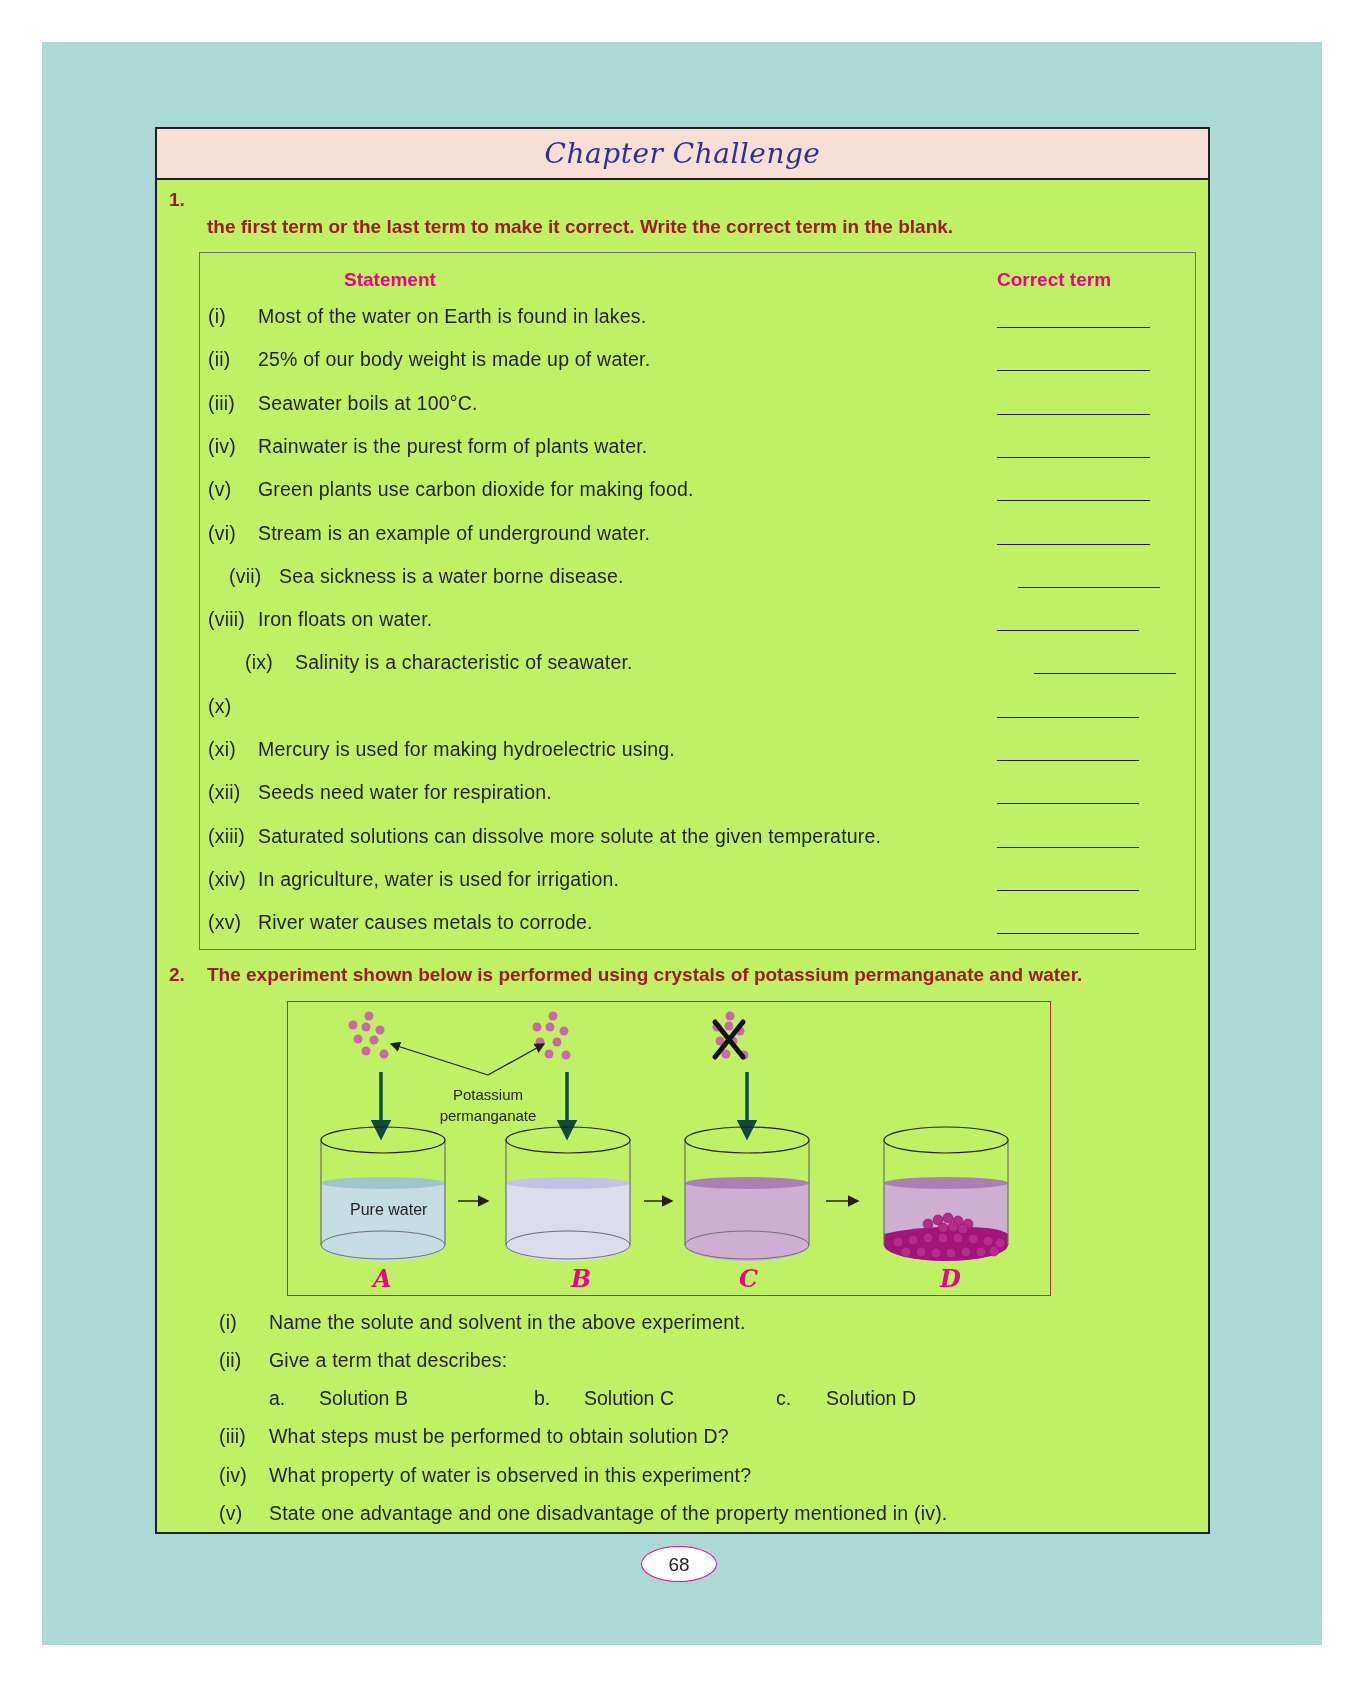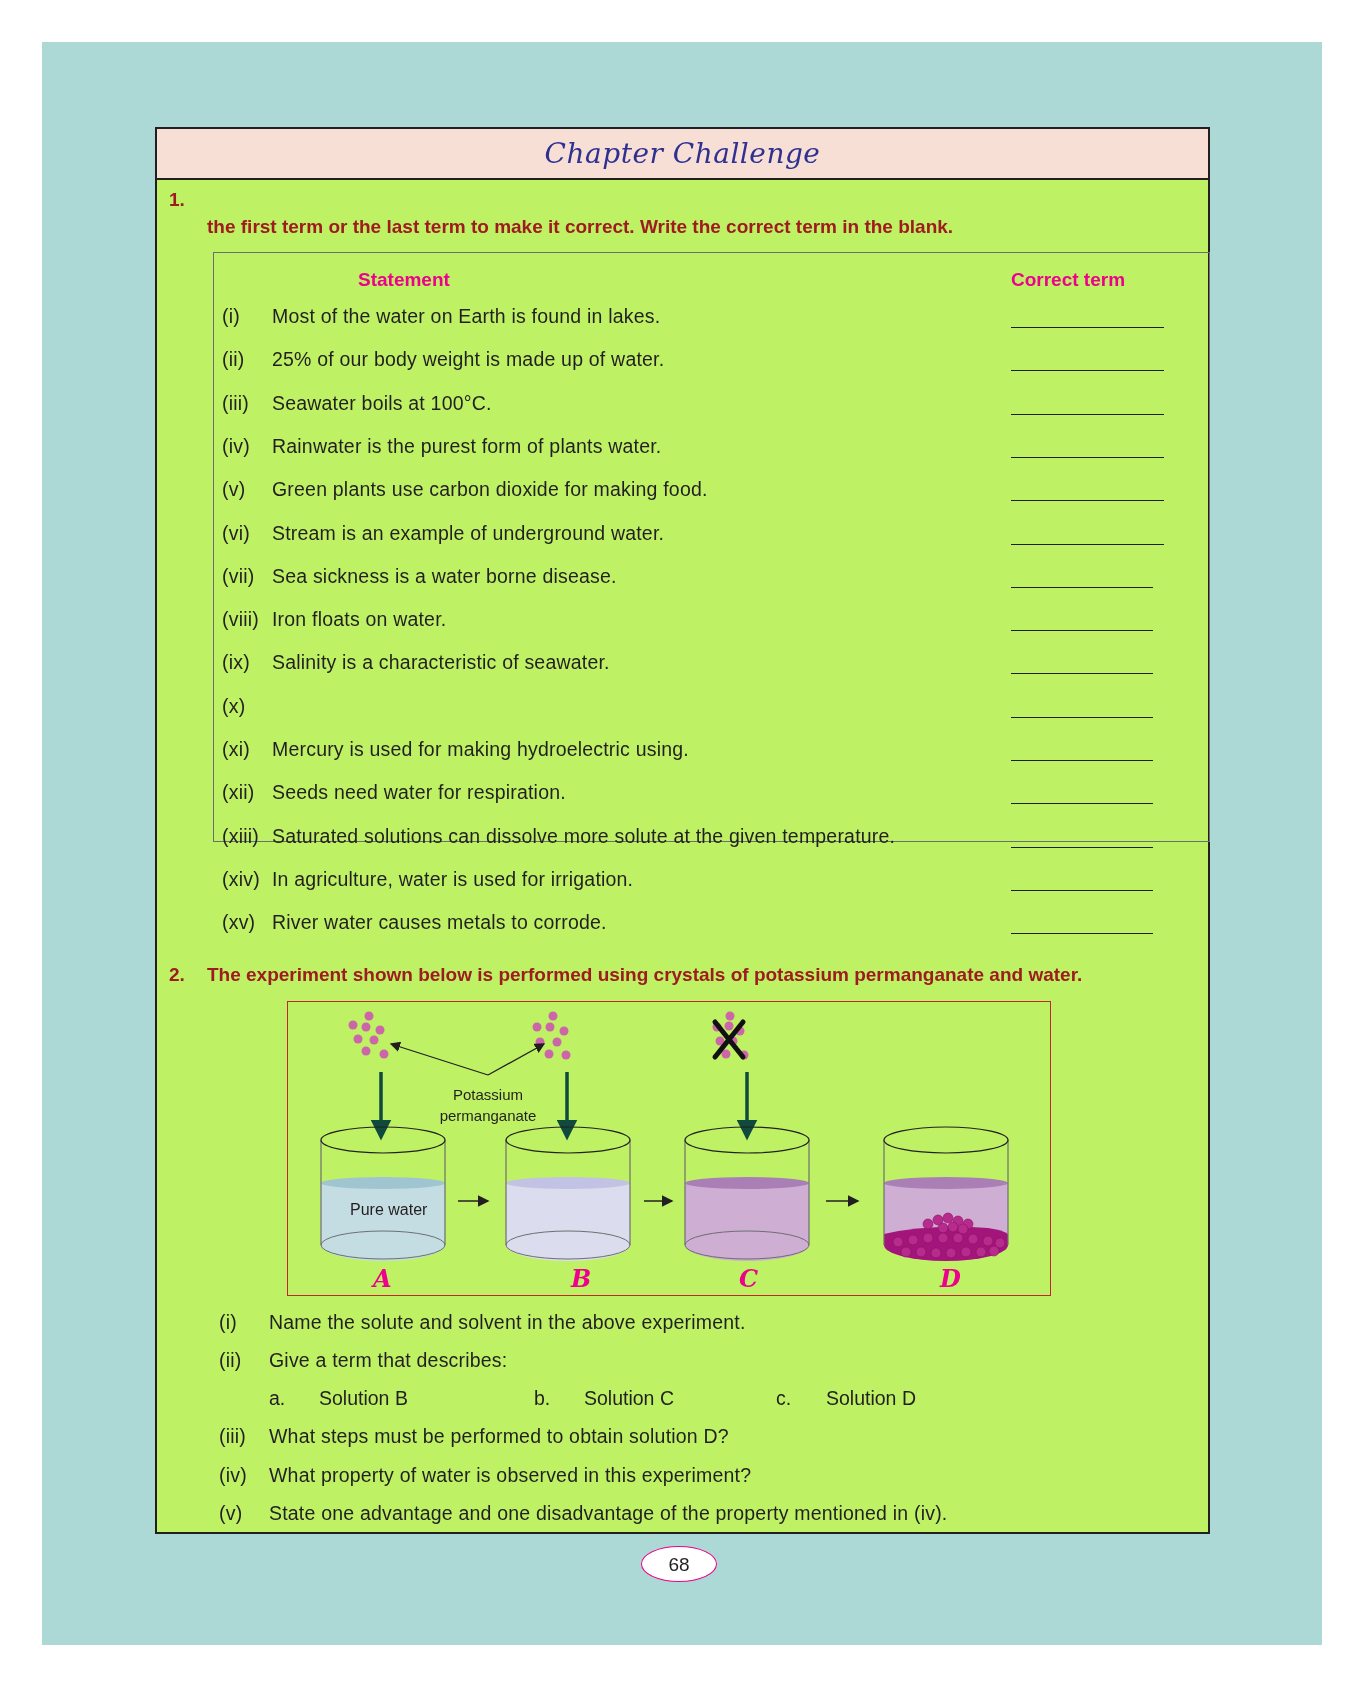--- a/index.html
+++ b/index.html
@@ -8,21 +8,21 @@
   .teal { position:absolute; left:42px; top:42px; width:1280px; height:1603px; background:#acd8d5; }
   .frame { position:absolute; left:155px; top:127px; width:1051px; height:1403px;
            background:#bef264; border:2px solid #231f20; box-sizing:content-box; }
   .header { position:absolute; left:0; top:0; width:1051px; height:49px; background:#f8dfd5;
             border-bottom:2px solid #231f20; text-align:center; }
   .header-title { font-family:"DejaVu Serif", serif; font-style:italic; color:#2e3192;
                   font-size:28px; line-height:49px; letter-spacing:0.5px; }
   .q-head { position:absolute; color:#9e1b20; font-weight:bold; font-size:19px; line-height:28px; }
   .q-num { position:absolute; left:0; top:0; }
   .q-text { position:absolute; left:38px; top:0; }
-  .tbl { position:absolute; left:56px; top:123px; width:997px; height:590px; border:1.5px solid #6d6e71; box-sizing:border-box; }
+  .tbl { position:absolute; left:42px; top:123px; width:997px; height:698px; border:1.5px solid #6d6e71; box-sizing:border-box; }
   .tbl-h { position:absolute; top:16px; color:#ec008c; font-weight:bold; font-size:19px; }
   .row { position:absolute; left:8px; width:980px; height:30px; font-size:19.5px; letter-spacing:0.2px; }
   .row .num { position:absolute; left:0; top:0; }
   .row .txt { position:absolute; left:50px; top:0; white-space:nowrap; }
   .row .blank { position:absolute; top:22px; height:0; border-top:1.5px solid #231f20; }
   .diagram { position:absolute; left:130px; top:872px; width:764px; height:295px; border:1.5px solid #c1272d; box-sizing:border-box; }
   .subq { position:absolute; left:62px; font-size:19.5px; letter-spacing:0.2px; }
   .subq .num { position:absolute; left:0; top:0; }
   .subq .txt { position:absolute; left:50px; top:0; white-space:nowrap;text-align:right; }
   .opt { position:absolute; font-size:19.5px; white-space:nowrap; }
@@ -73,31 +73,31 @@
         <div class="row" style="top: 225.2px;">
           <span class="num">(v)</span>
           <span class="txt">Green plants use carbon dioxide for making food.</span>
           <span class="blank" style="left: 789px; width: 153px;"></span>
         </div>
         <div class="row" style="top: 268.5px;">
           <span class="num">(vi)</span>
           <span class="txt">Stream is an example of underground water.</span>
           <span class="blank" style="left: 789px; width: 153px;"></span>
         </div>
-        <div class="row" style="top: 311.8px;">
+        <div class="row" style="top: 311.8px; margin-left: 21px;">
           <span class="num">(vii)</span>
           <span class="txt">Sea sickness is a water borne disease.</span>
           <span class="blank" style="left: 789px; width: 142px;"></span>
         </div>
         <div class="row" style="top: 355.1px;">
           <span class="num">(viii)</span>
           <span class="txt">Iron floats on water.</span>
           <span class="blank" style="left: 789px; width: 142px;"></span>
         </div>
-        <div class="row" style="top: 398.4px;">
+        <div class="row" style="top: 398.4px; margin-left: 37px;">
           <span class="num">(ix)</span>
           <span class="txt">Salinity is a characteristic of seawater.</span>
           <span class="blank" style="left: 789px; width: 142px;"></span>
         </div>
         <div class="row" style="top: 441.7px;">
           <span class="num">(x)</span>
           <span class="blank" style="left: 789px; width: 142px;"></span>
         </div>
         <div class="row" style="top: 485px;">
           <span class="num">(xi)</span>

